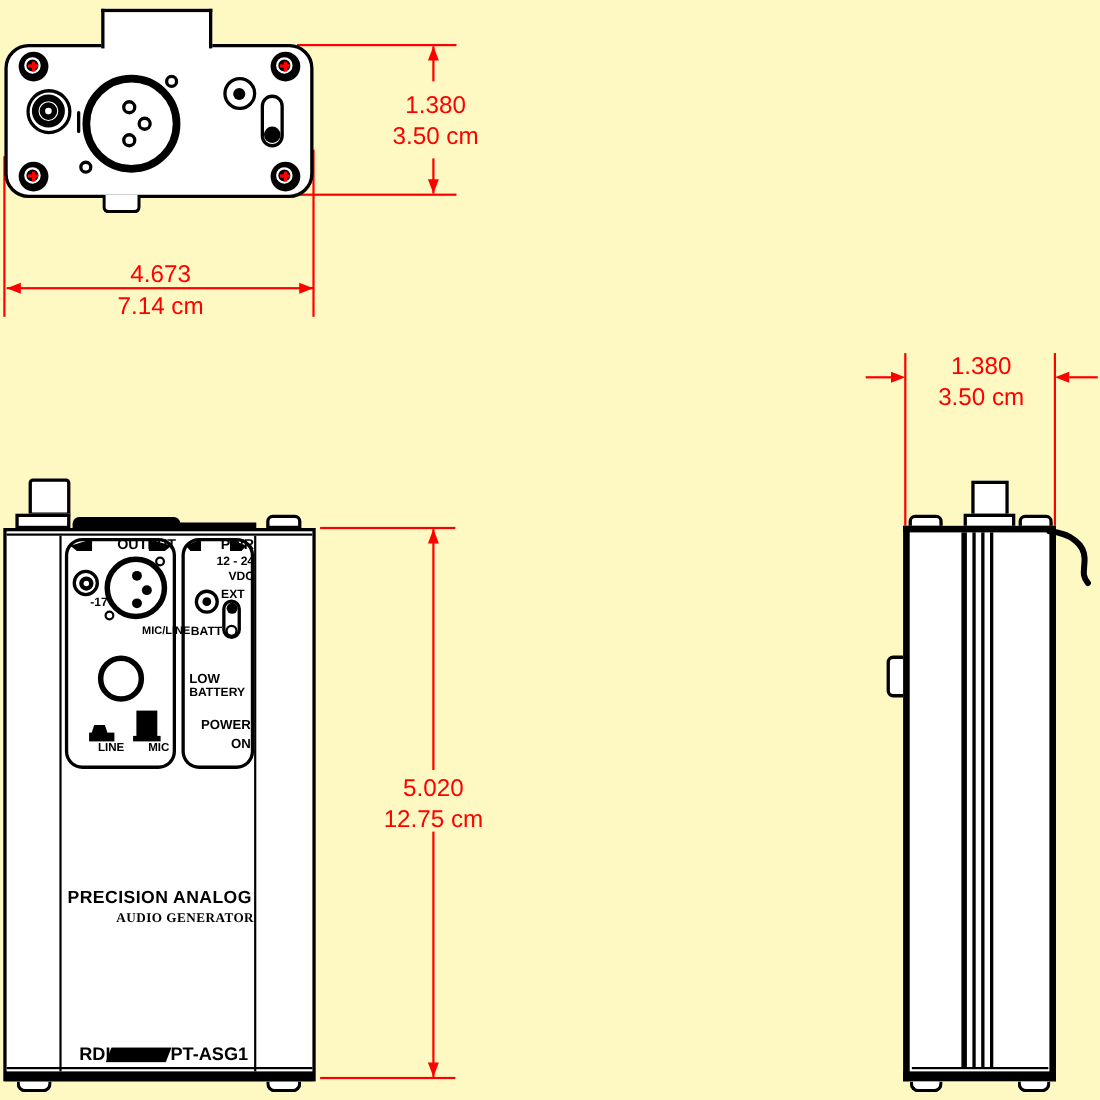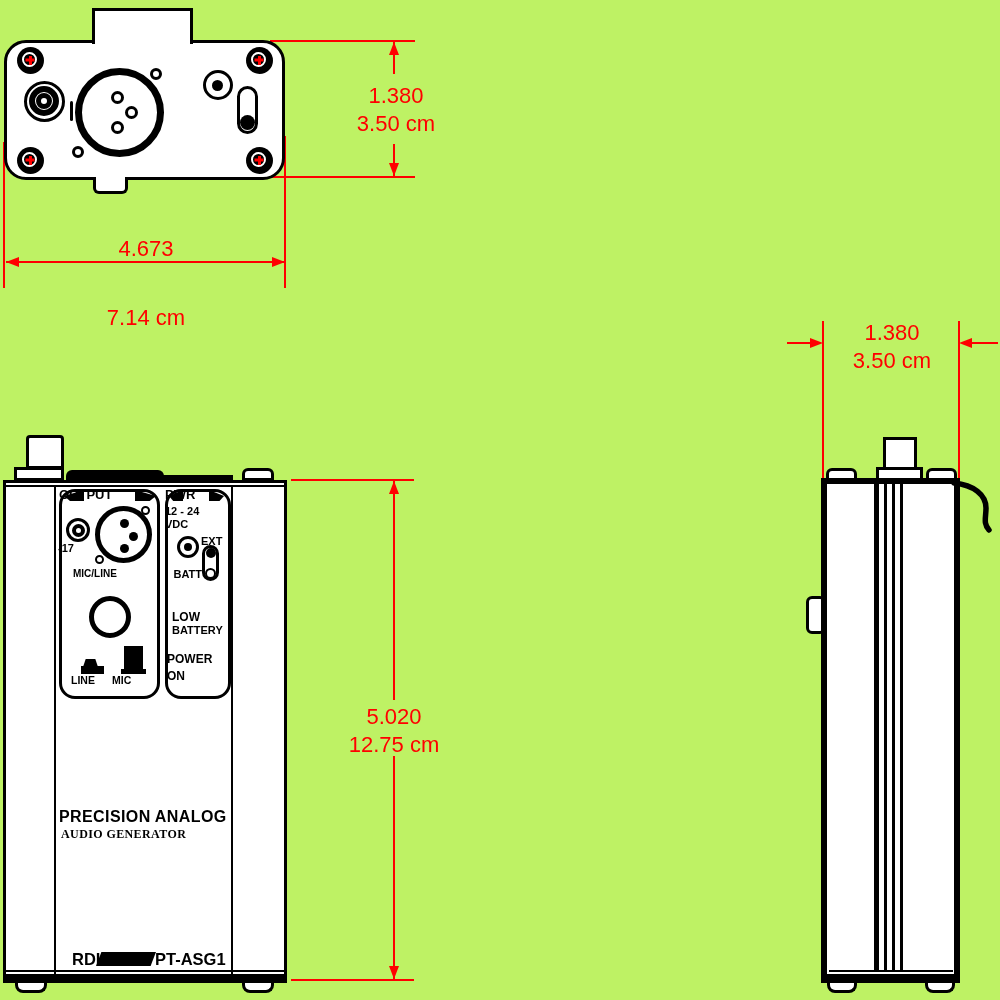--- a/index.html
+++ b/index.html
@@ -1,29 +1,29 @@
 <!DOCTYPE html>
 <html><head>
 <meta charset="utf-8">
 <style>
   html,body{margin:0;padding:0;background:#fff;}
-  #stage{position:relative;width:1000px;height:1000px;background:#bef264;overflow:hidden;
+  #stage{position:relative;width:1000px;height:1000px;background:#fef9c3;overflow:hidden;
          font-family:"Liberation Sans",sans-serif;}
   #stage *{box-sizing:border-box;}
   .abs{position:absolute;}
   .grp{position:absolute;inset:0;}
   .bline{position:absolute;background:#000;}
   .rline{position:absolute;background:#ff0000;}
   .circ{position:absolute;border:3px solid #000;border-radius:50%;background:#fff;}
   .dot{position:absolute;background:#000;border-radius:50%;}
   .box{position:absolute;border:3px solid #000;background:#fff;}
   .blk{position:absolute;background:#000;}
   .rtxt{position:absolute;color:#ff0000;font-size:22px;line-height:24px;text-align:center;white-space:nowrap;}
   .btxt{position:absolute;color:#000;font-weight:bold;white-space:nowrap;line-height:1.1;}
-  .ctr{text-align:left;}
+  .ctr{text-align:right;}
   .arr{position:absolute;width:0;height:0;}
   .arr.up{border-left:5px solid transparent;border-right:5px solid transparent;border-bottom:13px solid #ff0000;}
   .arr.dn{border-left:5px solid transparent;border-right:5px solid transparent;border-top:13px solid #ff0000;}
   .arr.lf{border-top:5px solid transparent;border-bottom:5px solid transparent;border-right:13px solid #ff0000;}
   .arr.rt{border-top:5px solid transparent;border-bottom:5px solid transparent;border-left:13px solid #ff0000;}
   .screw{position:absolute;width:27px;height:27px;border-radius:50%;background:#000;}
   .screw .ring{position:absolute;left:5px;top:5px;width:15px;height:15px;border:2px solid #fff;border-radius:50%;}
   .screw .cx{position:absolute;left:50%;top:50%;width:9px;height:3px;background:#ff0000;transform:translate(-50%,-50%);}
   .screw .cx::after{content:"";position:absolute;left:50%;top:50%;width:3px;height:9px;background:#ff0000;transform:translate(-50%,-50%);}
 </style>
@@ -79,21 +79,21 @@
     <div class="arr dn" style="left:389px;top:163px;"></div>
     <div class="rtxt" style="left:346px;top:84px;width:100px;">1.380</div>
     <div class="rtxt" style="left:346px;top:112px;width:100px;">3.50 cm</div>
 
     <div class="rline" style="left:3px;top:142px;width:2px;height:146px;"></div>
     <div class="rline" style="left:284px;top:136px;width:2px;height:152px;"></div>
     <div class="rline" style="left:6px;top:261px;width:279px;height:2px;"></div>
     <div class="arr lf" style="left:6px;top:257px;"></div>
     <div class="arr rt" style="left:272px;top:257px;"></div>
     <div class="rtxt" style="left:96px;top:237px;width:100px;">4.673</div>
-    <div class="rtxt" style="left:96px;top:266px;width:100px;margin-top:40px;">7.14 cm</div>
+    <div class="rtxt" style="left:96px;top:266px;width:100px;">7.14 cm</div>
   </div>
 
   <div class="grp">
     <div class="box" style="left:26px;top:435px;width:38px;height:34px;border-radius:4px 4px 0 0;"></div>
     <div class="box" style="left:14px;top:467px;width:50px;height:14px;"></div>
     <div class="box" style="left:242px;top:468px;width:32px;height:13px;border-radius:6px 6px 0 0;"></div>
 
     <div class="box" style="left:3px;top:480px;width:284px;height:503px;z-index:1;"></div>
     <div class="blk" style="left:66px;top:470px;width:98px;height:10px;border-radius:6px 6px 0 0;z-index:2;"></div>
     <div class="blk" style="left:160px;top:475px;width:73px;height:5px;z-index:2;"></div>

